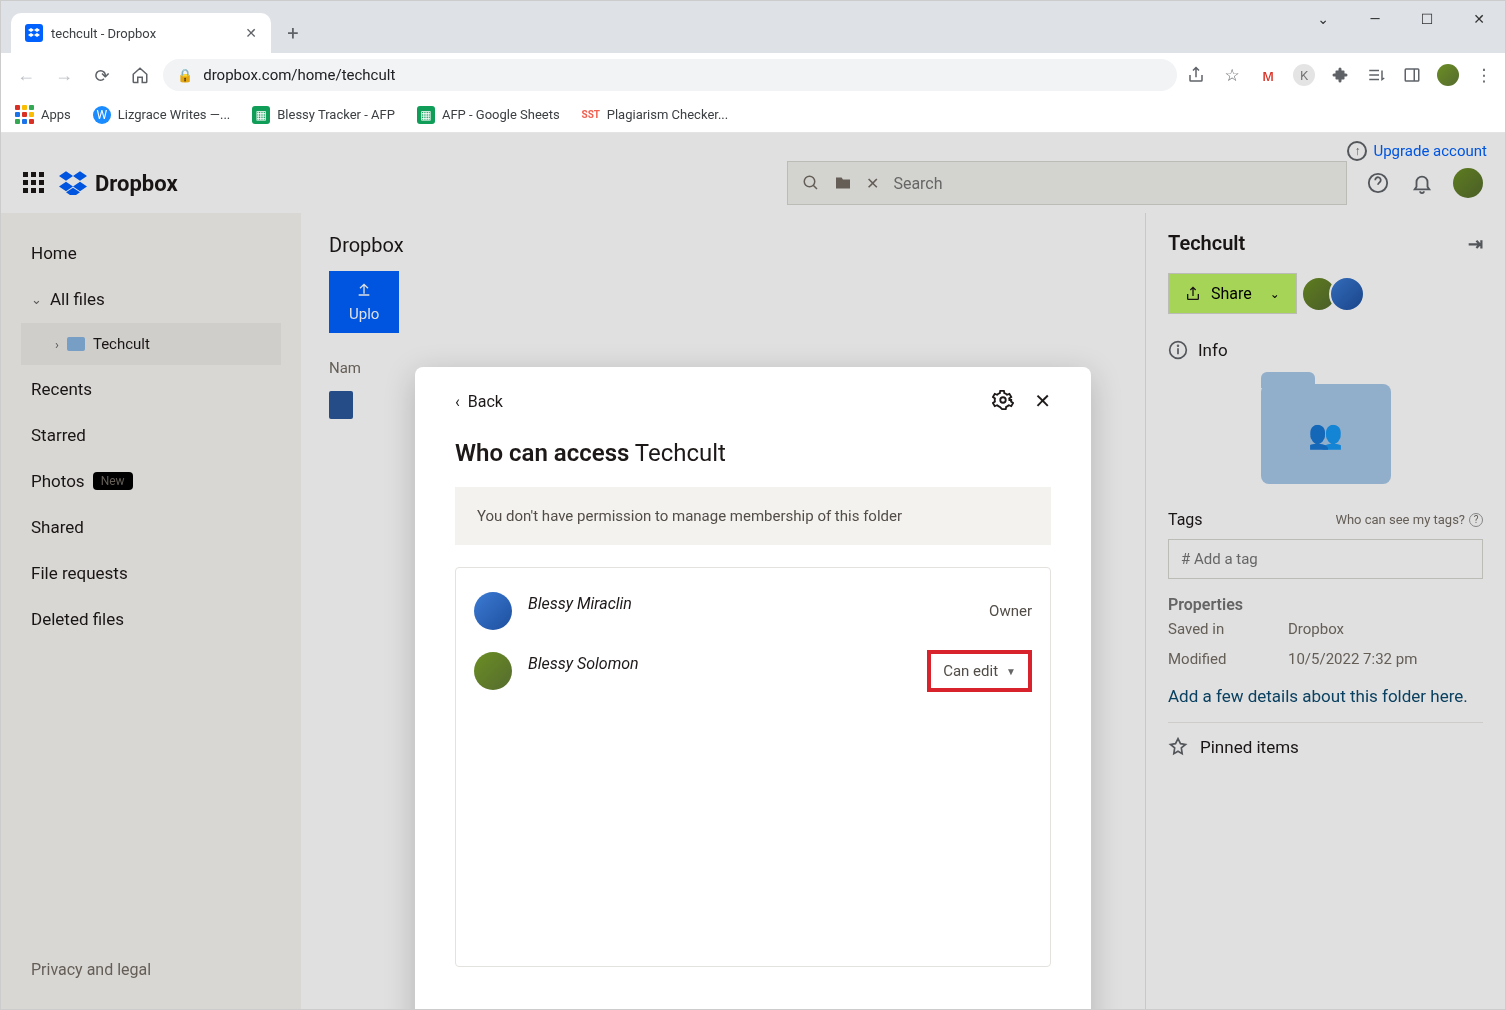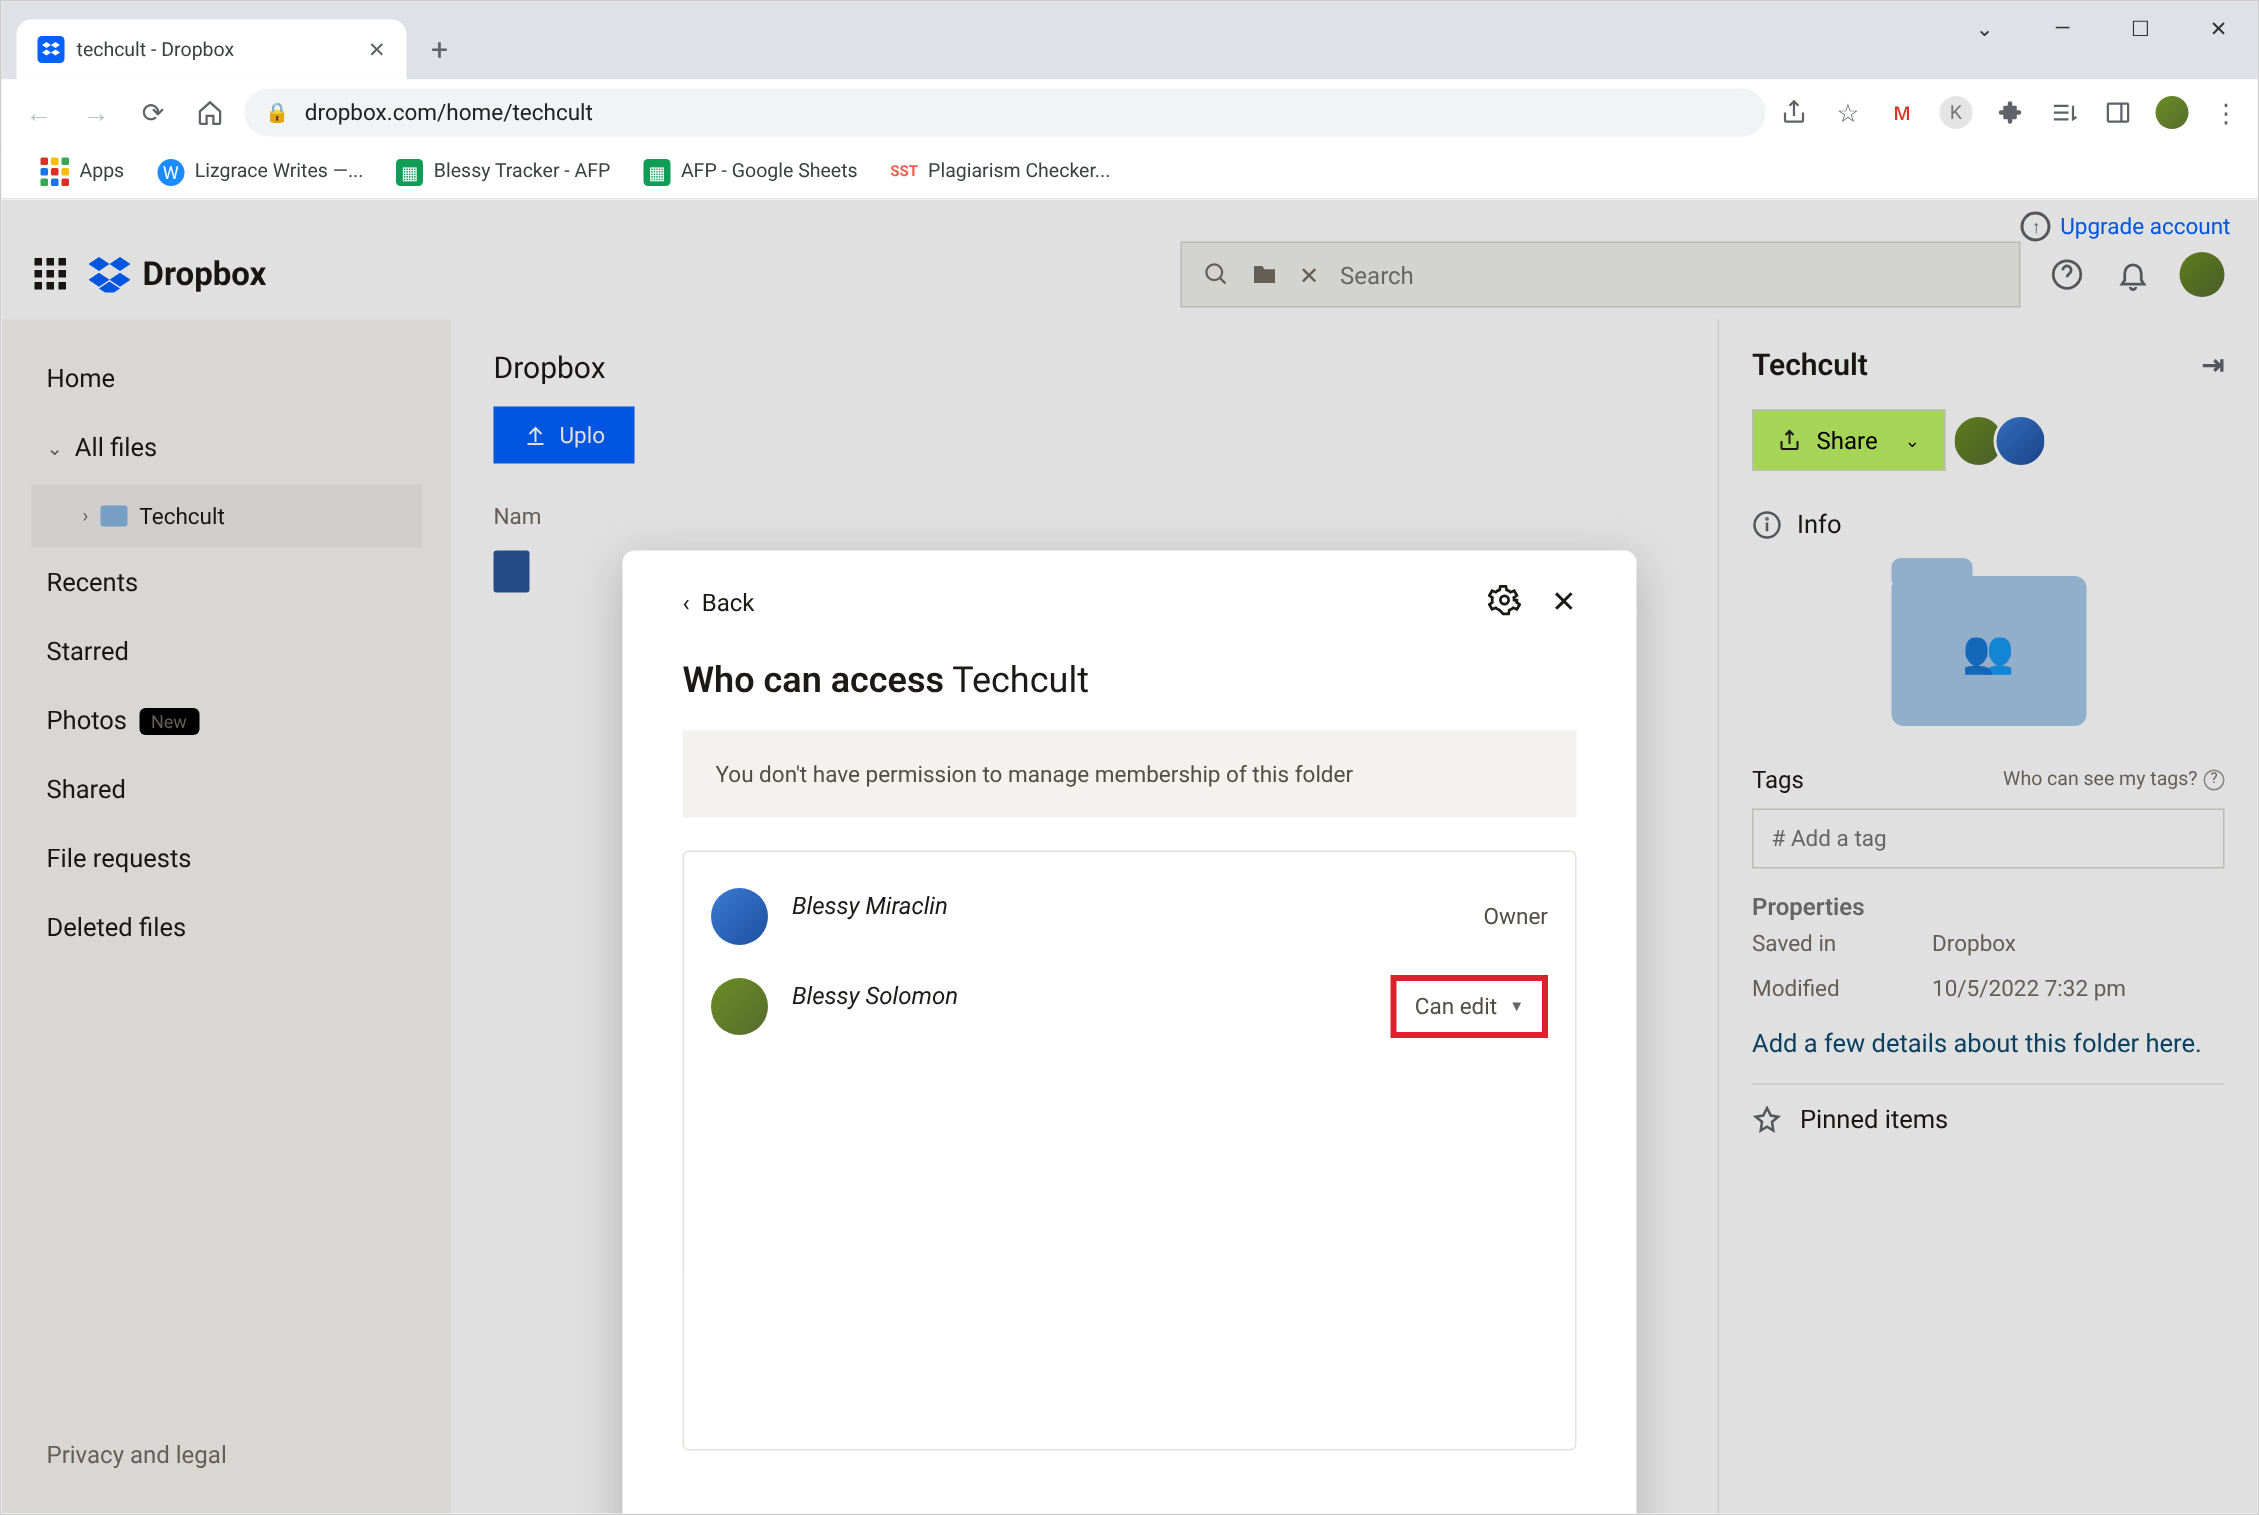--- a/index.html
+++ b/index.html
@@ -18,21 +18,21 @@
 
 .addrbar { height: 44px; background:#fff; display:flex; align-items:center; padding: 0 10px; gap: 8px; }
 .nav-ico { width:30px; height:30px; display:flex; align-items:center; justify-content:center; color:#5f6368; font-size:18px; border-radius:50%; }
 .nav-ico.disabled { color:#bdc1c6; }
 .addr-input { flex:1; height:32px; background:#f1f3f4; border-radius:16px; display:flex; align-items:center; padding: 0 14px; gap:10px; color:#202124; font-size:15px; }
 .lock { color:#5f6368; font-size:13px; }
 .addr-right { display:flex; gap:14px; align-items:center; color:#5f6368; }
 .addr-ico { width:22px; height:22px; display:flex; align-items:center; justify-content:center; font-size:17px; cursor:pointer; }
 .avatar-sm { width:22px; height:22px; border-radius:50%; background: linear-gradient(135deg,#6b8e23,#556b2f); }
 
-.bookbar { height:36px; background:#fff; border-bottom:1px solid #e4e4e4; display:flex; align-items:center; padding: 0 26px; gap: 22px; font-size:13px; color:#3c4043; }
+.bookbar { height:36px; background:#fff; border-bottom:1px solid #e4e4e4; display:flex; align-items:center; padding: 0 14px; gap: 22px; font-size:13px; color:#3c4043; }
 .bmk { display:flex; align-items:center; gap:7px; cursor:pointer; }
 .bmk-ico { width:18px; height:18px; display:flex; align-items:center; justify-content:center; border-radius:3px; font-size:12px; }
 .apps-grid { display:grid; grid-template-columns:repeat(3,5px); grid-template-rows:repeat(3,5px); gap:2px; }
 .apps-grid span { background:#d93025; border-radius:1px; }
 .apps-grid span:nth-child(2){background:#fbbc04}.apps-grid span:nth-child(3){background:#34a853}.apps-grid span:nth-child(4){background:#1a73e8}.apps-grid span:nth-child(5){background:#d93025}.apps-grid span:nth-child(6){background:#fbbc04}.apps-grid span:nth-child(7){background:#34a853}.apps-grid span:nth-child(8){background:#1a73e8}.apps-grid span:nth-child(9){background:#d93025}
 
 
 .app { flex:1; background:#fff; position:relative; overflow:hidden; }
 .overlay { position:absolute; inset:0; background:rgba(0,0,0,0.12); z-index:5; }
 .upgrade-bar { position:absolute; top:8px; right:18px; display:flex; align-items:center; gap:6px; color:#0061ff; font-size:15px; z-index:2; }
@@ -55,21 +55,21 @@
 .sidebar { width:300px; background:#f7f5f2; padding:18px 20px; display:flex; flex-direction:column; gap:2px; overflow-y:auto; }
 .sb-item { padding:12px 10px; font-size:17px; color:#1e1919; cursor:pointer; display:flex; align-items:center; gap:8px; }
 .sb-item.sub { padding-left:34px; font-size:15px; background:rgba(0,0,0,0.04); }
 .sb-badge { background:#000000; color:#736c64; font-size:12px; padding:2px 8px; border-radius:4px; }
 .sb-chev { font-size:13px; color:#666; }
 .sb-folder { width:18px; height:14px; background:#88b4e0; border-radius:2px; }
 .sb-footer { margin-top:auto; padding:12px 10px; color:#736c64; font-size:16px; }
 
 .main { flex:1; padding: 20px 28px; background:#fff; position:relative; }
 .breadcrumb { font-size:20px; color:#1e1919; margin-bottom:14px; }
-.upload-btn { background:#0061ff; color:#fff; padding:10px 20px; font-size:15px; display:inline-flex; align-items:center; gap:8px; cursor:pointer; border:none; }
+.upload-btn { background:#0061ff; color:#fff; padding:10px 20px; font-size:15px; display:inline-flex; align-items:center; gap:8px; cursor:pointer; border:none;flex-direction:column; }
 .col-header { margin-top:26px; font-size:15px; color:#736c64; }
 .file-row { display:flex; align-items:center; gap:12px; padding:14px 0; }
 .file-ico { width:24px; height:28px; background:#2b579a; border-radius:2px; position:relative; }
 
 .right-panel { width:360px; border-left:1px solid #e6e4e0; padding: 18px 22px; overflow-y:auto; }
 .rp-title { font-size:20px; font-weight:600; color:#1e1919; display:flex; justify-content:space-between; align-items:center; }
 .rp-share { margin-top:18px; display:flex; align-items:center; gap:12px; }
 .share-btn { background:#bef264; border:1px solid #d6d6d0; padding:10px 16px; display:flex; align-items:center; gap:10px; font-size:16px; cursor:pointer; }
 .share-avatars { display:flex; }
 .share-av { width:36px; height:36px; border-radius:50%; border:2px solid #fff; margin-left:-8px; }

